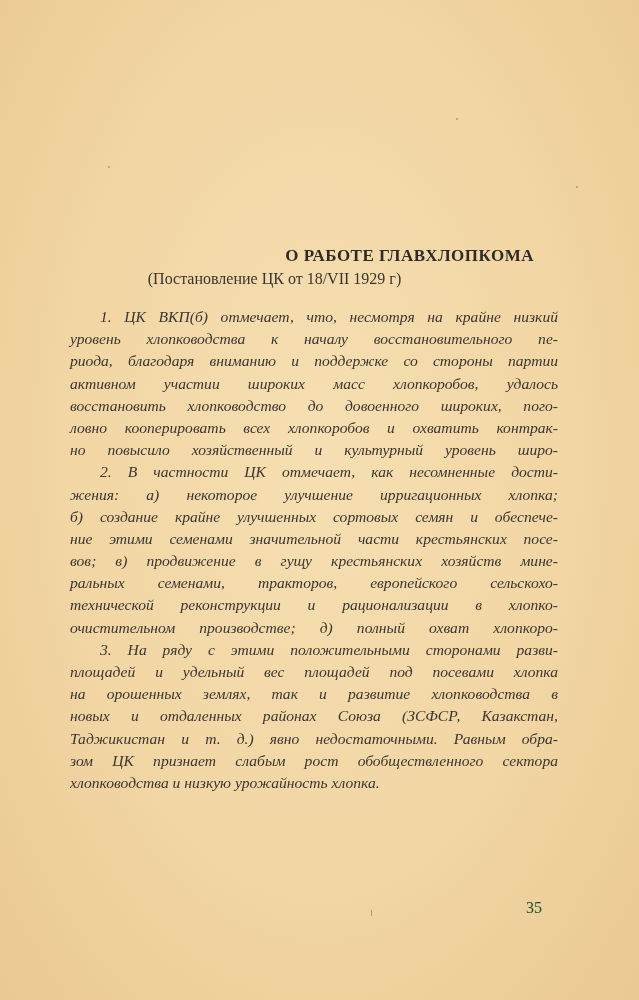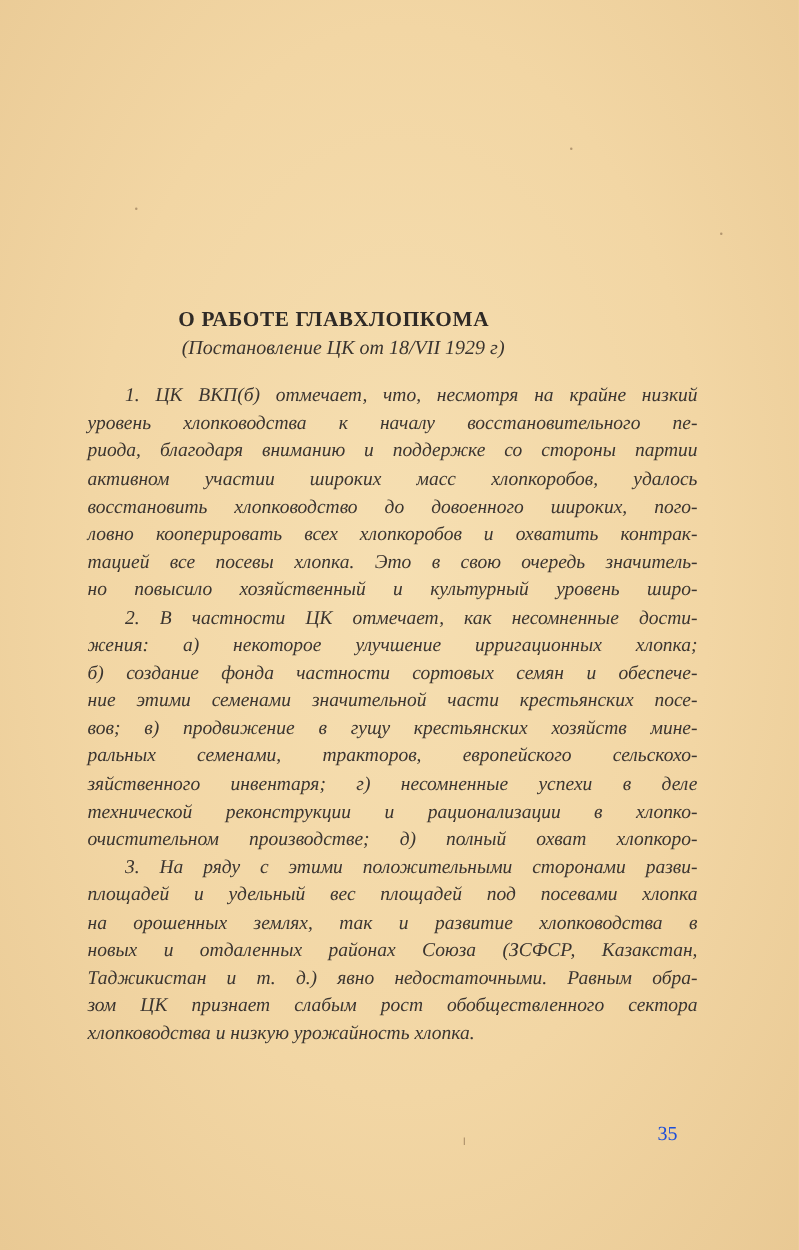--- a/index.html
+++ b/index.html
@@ -8,67 +8,65 @@
       background: #f2d7a6;
       background-image:
         radial-gradient(ellipse at 50% 45%, #f6dfb2 0%, #f2d6a4 55%, #e9c994 100%);
       font-family: "Liberation Serif", "DejaVu Serif", serif;
       color: #3b3530;
       position: relative;
     }
     .page { position: absolute; left: 0; top: 0; width: 639px; height: 1000px; }
     .title {
       position: absolute; top: 246px; left: 0; width: 534px;
-      text-align: center; font-weight: bold; font-size: 17px;
+      text-align: right; font-weight: bold; font-size: 17px;
       letter-spacing: 0.5px; color: #2f2a26;
     }
     .subtitle {
       position: absolute; top: 270px; left: 0; width: 549px;
-      text-align: center; font-style: italic; font-size: 16px; color: #3a342f;
+      text-align: center; font-size: 16px; color: #3a342f;
     }
     .body {
       position: absolute; top: 306px; left: 70px; width: 488px;
       font-size: 15.6px; line-height: 22.2px;
     }
     .line {
       display: block; white-space: nowrap;
       text-align: justify; text-align-last: justify;
       height: 22.2px;
       font-style: italic;
     }
     .line.indent { padding-left: 30px; }
     .line.last { text-align-last: left; }
     .page-number {
-      position: absolute; top: 899px; left: 526px; font-size: 16px; color: #1d4ed8;
+      position: absolute; top: 899px; left: 526px; font-size: 16px; color: #14532d;
     }
     .speck { position: absolute; width: 2px; height: 2px; border-radius: 50%; background: #8a6e4e; opacity: .6; }
   </style>
 </head>
 <body>
 
 <div class="page">
   <div class="title">О РАБОТЕ ГЛАВХЛОПКОМА</div>
   <div class="subtitle">(Постановление ЦК от 18/VII 1929 г)</div>
 
   <div class="body">
     <span class="line indent">1. ЦК ВКП(б) отмечает, что, несмотря на крайне низкий</span>
     <span class="line">уровень хлопководства к началу восстановительного пе-</span>
     <span class="line">риода, благодаря вниманию и поддержке со стороны партии</span>
     <span class="line">активном участии широких масс хлопкоробов, удалось</span>
     <span class="line">восстановить хлопководство до довоенного широких, пого-</span>
     <span class="line">ловно кооперировать всех хлопкоробов и охватить контрак-</span>
-    <span class="line">тацией все посевы хлопка. Это в свою очередь значитель-</span>
     <span class="line">но повысило хозяйственный и культурный уровень широ-</span>
     <span class="line indent">2. В частности ЦК отмечает, как несомненные дости-</span>
     <span class="line">жения: а) некоторое улучшение ирригационных хлопка;</span>
-    <span class="line">б) создание фонда частности сортовых семян и обеспече-</span>
+    <span class="line">б) создание крайне улучшенных сортовых семян и обеспече-</span>
     <span class="line">ние этими семенами значительной части крестьянских посе-</span>
     <span class="line">вов; в) продвижение в гущу крестьянских хозяйств мине-</span>
     <span class="line">ральных семенами, тракторов, европейского сельскохо-</span>
-    <span class="line">зяйственного инвентаря; г) несомненные успехи в деле</span>
     <span class="line">технической реконструкции и рационализации в хлопко-</span>
     <span class="line">очистительном производстве; д) полный охват хлопкоро-</span>
     <span class="line indent">3. На ряду с этими положительными сторонами разви-</span>
     <span class="line">площадей и удельный вес площадей под посевами хлопка</span>
     <span class="line">на орошенных землях, так и развитие хлопководства в</span>
     <span class="line">новых и отдаленных районах Союза (ЗСФСР, Казакстан,</span>
     <span class="line">Таджикистан и т. д.) явно недостаточными. Равным обра-</span>
     <span class="line">зом ЦК признает слабым рост обобществленного сектора</span>
     <span class="line last">хлопководства и низкую урожайность хлопка.</span>
   </div>

